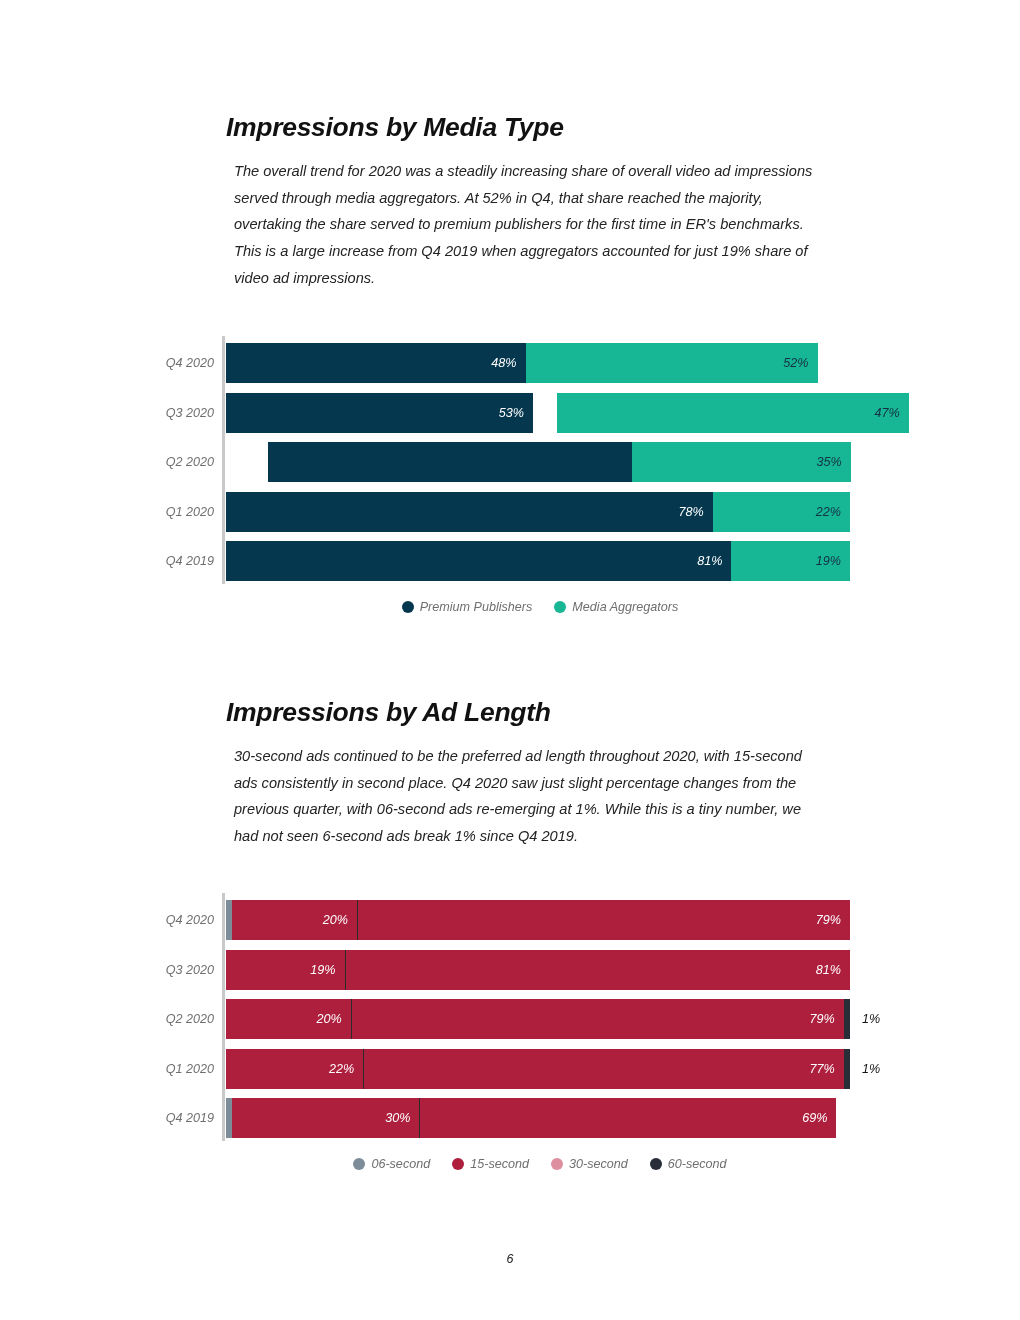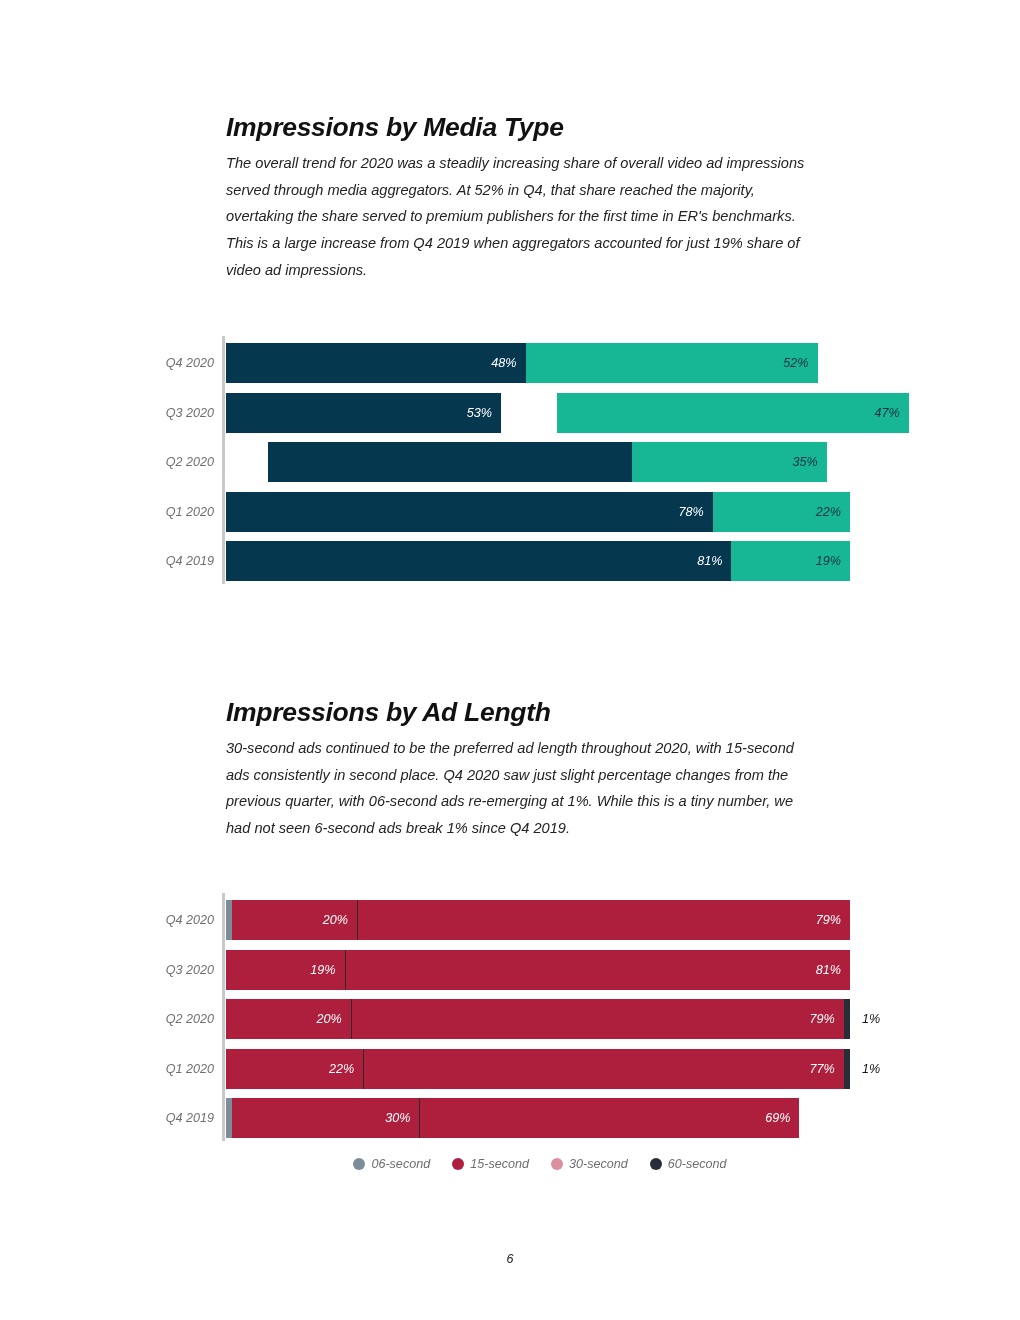--- a/index.html
+++ b/index.html
@@ -35,21 +35,21 @@
     margin: 0;
     white-space: nowrap;
   }
   .section-body {
     position: absolute;
     left: 226px;
     width: 580px;
     font-size: 14.6px;
     line-height: 26.7px;
     color: #232323;
-    margin: 0;
+    margin: 8px;
   }
   #title-media   { top: 112px; }
   #body-media    { top: 150px; }
   #title-adlen   { top: 697px; }
   #body-adlen    { top: 735px; }
 
   
   .chart {
     position: absolute;
     left: 160px;
@@ -190,35 +190,35 @@
                 <span class="val light">48%</span>
               </div>
               <div class="seg" style="left: 299.52px; width: 292px; background: rgb(23, 183, 149);">
                 <span class="val dark">52%</span>
               </div>
             </div>
           </div>
           <div class="row" style="top: 56.5px;">
             <div class="row-label">Q3 2020</div>
             <div class="bar-track">
-              <div class="seg" style="left: 0px; width: 275px; background: rgb(5, 56, 79);">
+              <div class="seg" style="left: 0px; width: 307px; background: rgb(5, 56, 79);">
                 <span class="val light">53%</span>
               </div>
               <div class="seg" style="left: 330.72px; width: 352px; background: rgb(23, 183, 149);">
                 <span class="val dark">47%</span>
               </div>
             </div>
           </div>
           <div class="row" style="top: 106px;">
             <div class="row-label">Q2 2020</div>
             <div class="bar-track">
               <div class="seg" style="left: 4px; width: 439px; background: rgb(5, 56, 79); margin-left: 38px;">
                 <span class="val light">65%</span>
               </div>
-              <div class="seg" style="left: 405.6px; width: 195px; background: rgb(23, 183, 149);">
+              <div class="seg" style="left: 405.6px; width: 219px; background: rgb(23, 183, 149);">
                 <span class="val dark">35%</span>
               </div>
             </div>
           </div>
           <div class="row" style="top: 155.5px;">
             <div class="row-label">Q1 2020</div>
             <div class="bar-track">
               <div class="seg" style="left: 0px; width: 486.72px; background: rgb(5, 56, 79);">
                 <span class="val light">78%</span>
               </div>
@@ -233,20 +233,21 @@
               <div class="seg" style="left: 0px; width: 505.44px; background: rgb(5, 56, 79);">
                 <span class="val light">81%</span>
               </div>
               <div class="seg" style="left: 505.44px; width: 118.56px; background: rgb(23, 183, 149);">
                 <span class="val dark">19%</span>
               </div>
             </div>
           </div>
         </div>
     </div>
+    <div class="legend"><span class="legend-item"><span class="legend-dot" style="background: rgb(5, 56, 79);"></span><span class="legend-text">Premium Publishers</span></span><span class="legend-item"><span class="legend-dot" style="background: rgb(23, 183, 149);"></span><span class="legend-text">Media Aggregators</span></span></div>
   </div>
 
   <h1 class="section-title" id="title-adlen">Impressions by Ad Length</h1>
 
   <p class="section-body" id="body-adlen">30-second ads continued to be the preferred ad length throughout 2020, with 15-second ads consistently in second place. Q4 2020 saw just slight percentage changes from the previous quarter, with 06-second ads re-emerging at 1%. While this is a tiny number, we had not seen 6-second ads break 1% since Q4 2019.</p>
 
   <div class="chart" id="chart-adlen">
     <div class="plot">
       <div class="axis-line"></div>
       <div>
@@ -305,21 +306,21 @@
             </div>
           </div>
           <div class="row" style="top: 205px;">
             <div class="row-label">Q4 2019</div>
             <div class="bar-track">
               <div class="seg" style="left: 0px; width: 6.24px; background: rgb(125, 140, 153);"></div>
               <span class="outside-val" style="left: 11.24px; color: rgb(242, 242, 242);">1%</span>
               <div class="seg" style="left: 6.24px; width: 187.2px; background: rgb(174, 31, 62);">
                 <span class="val light">30%</span>
               </div>
-              <div class="seg" style="left: 193.44px; width: 380px; background: rgb(174, 31, 62);">
+              <div class="seg" style="left: 193.44px; width: 417px; background: rgb(174, 31, 62);">
                 <span class="val light">69%</span>
               </div>
               <div class="divider" style="left: 193.44px;"></div>
             </div>
           </div>
         </div>
     </div>
     <div class="legend"><span class="legend-item"><span class="legend-dot" style="background: rgb(125, 140, 153);"></span><span class="legend-text">06-second</span></span><span class="legend-item"><span class="legend-dot" style="background: rgb(174, 31, 62);"></span><span class="legend-text">15-second</span></span><span class="legend-item"><span class="legend-dot" style="background: rgb(221, 143, 160);"></span><span class="legend-text">30-second</span></span><span class="legend-item"><span class="legend-dot" style="background: rgb(39, 46, 56);"></span><span class="legend-text">60-second</span></span></div>
   </div>
 

